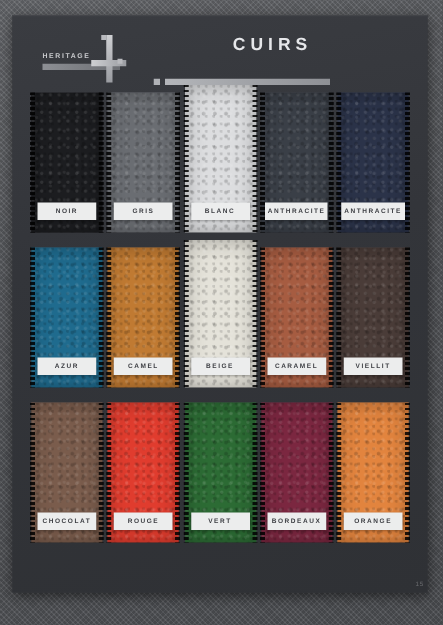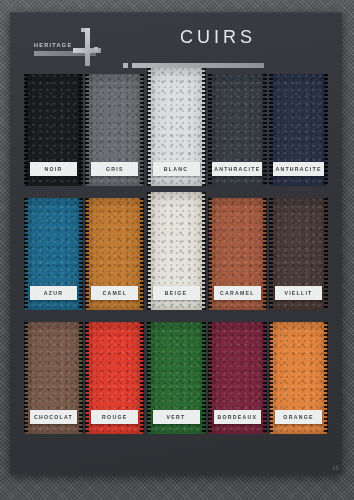--- a/index.html
+++ b/index.html
@@ -77,23 +77,23 @@
     width:4px; height:4px; background:#b9babe;
   }
 
   
   #title {
     position:absolute;
     left:128px; top:16px;
     width:160px;
     text-align:center;
     color:#e6e7ea;
-    font-size:18px;
+    font-size:14px;
     letter-spacing:4px;
-    font-weight:400;
+    font-weight:700;
     line-height:1;
   }
   #title-rule {
     position:absolute;
     left:122px; top:51px;
     width:132px; height:5px;
     background:linear-gradient(90deg,#b4b6ba,#8e9095);
   }
   #title-dot {
     position:absolute;

